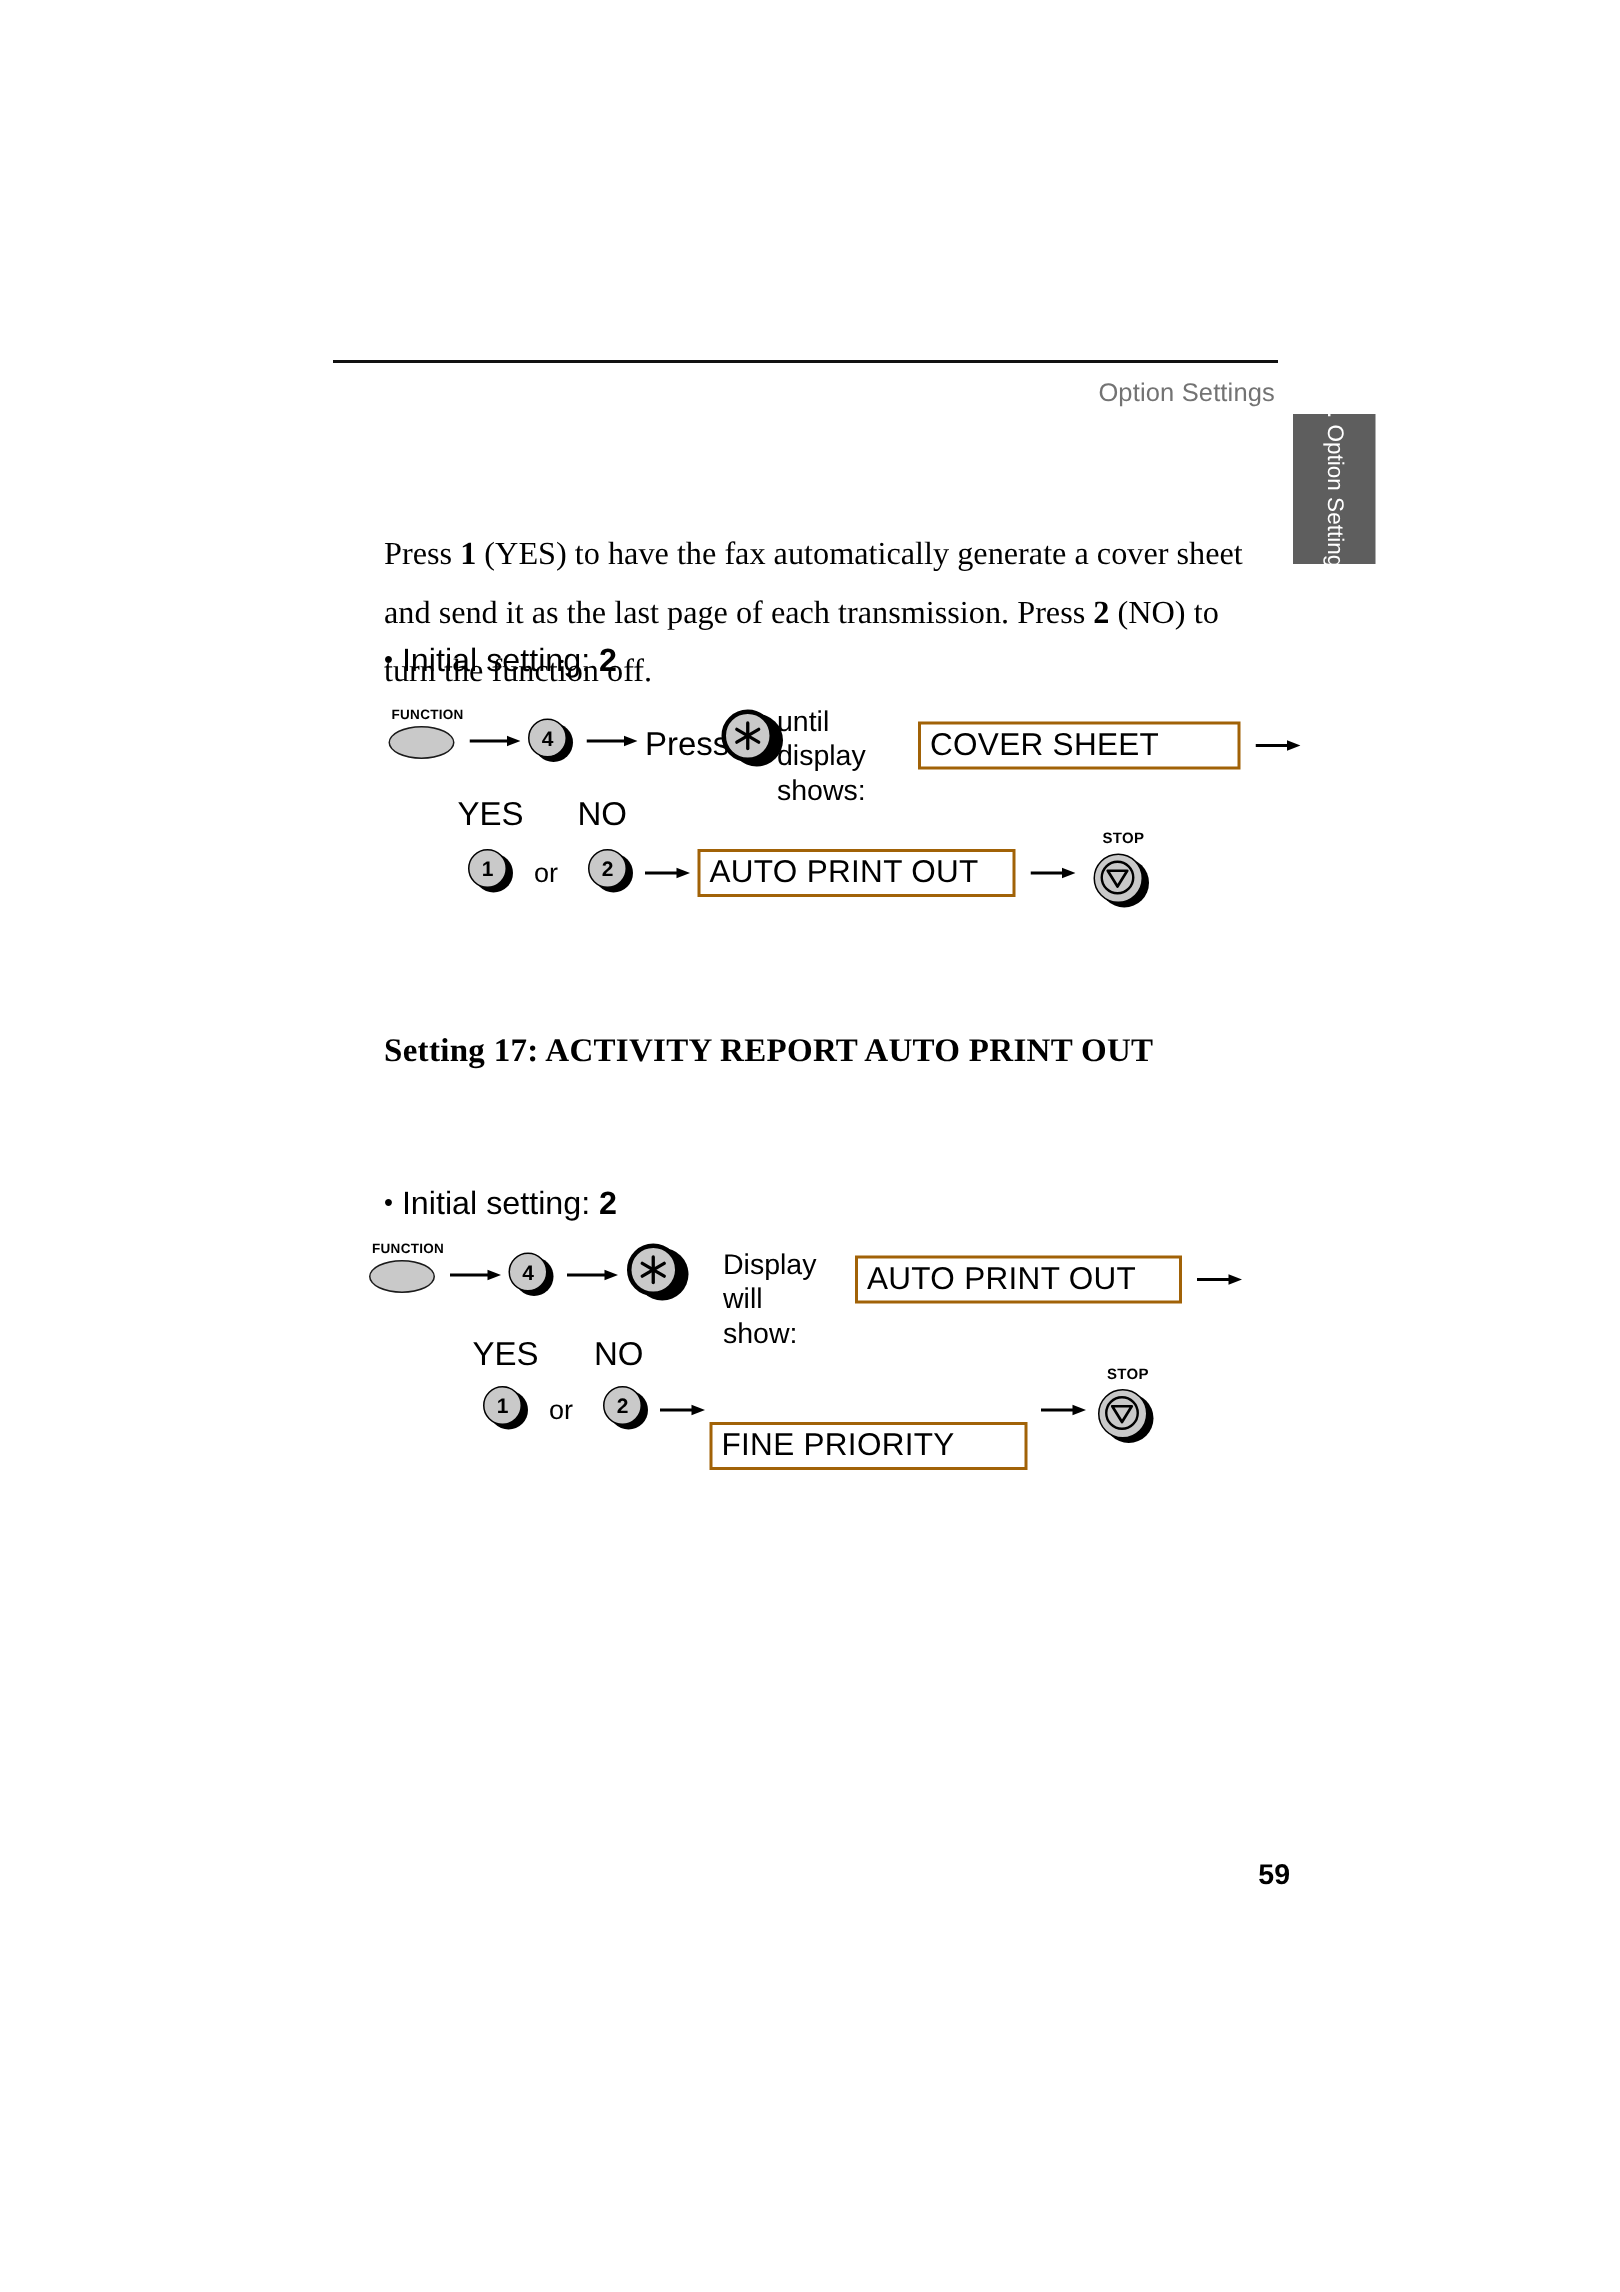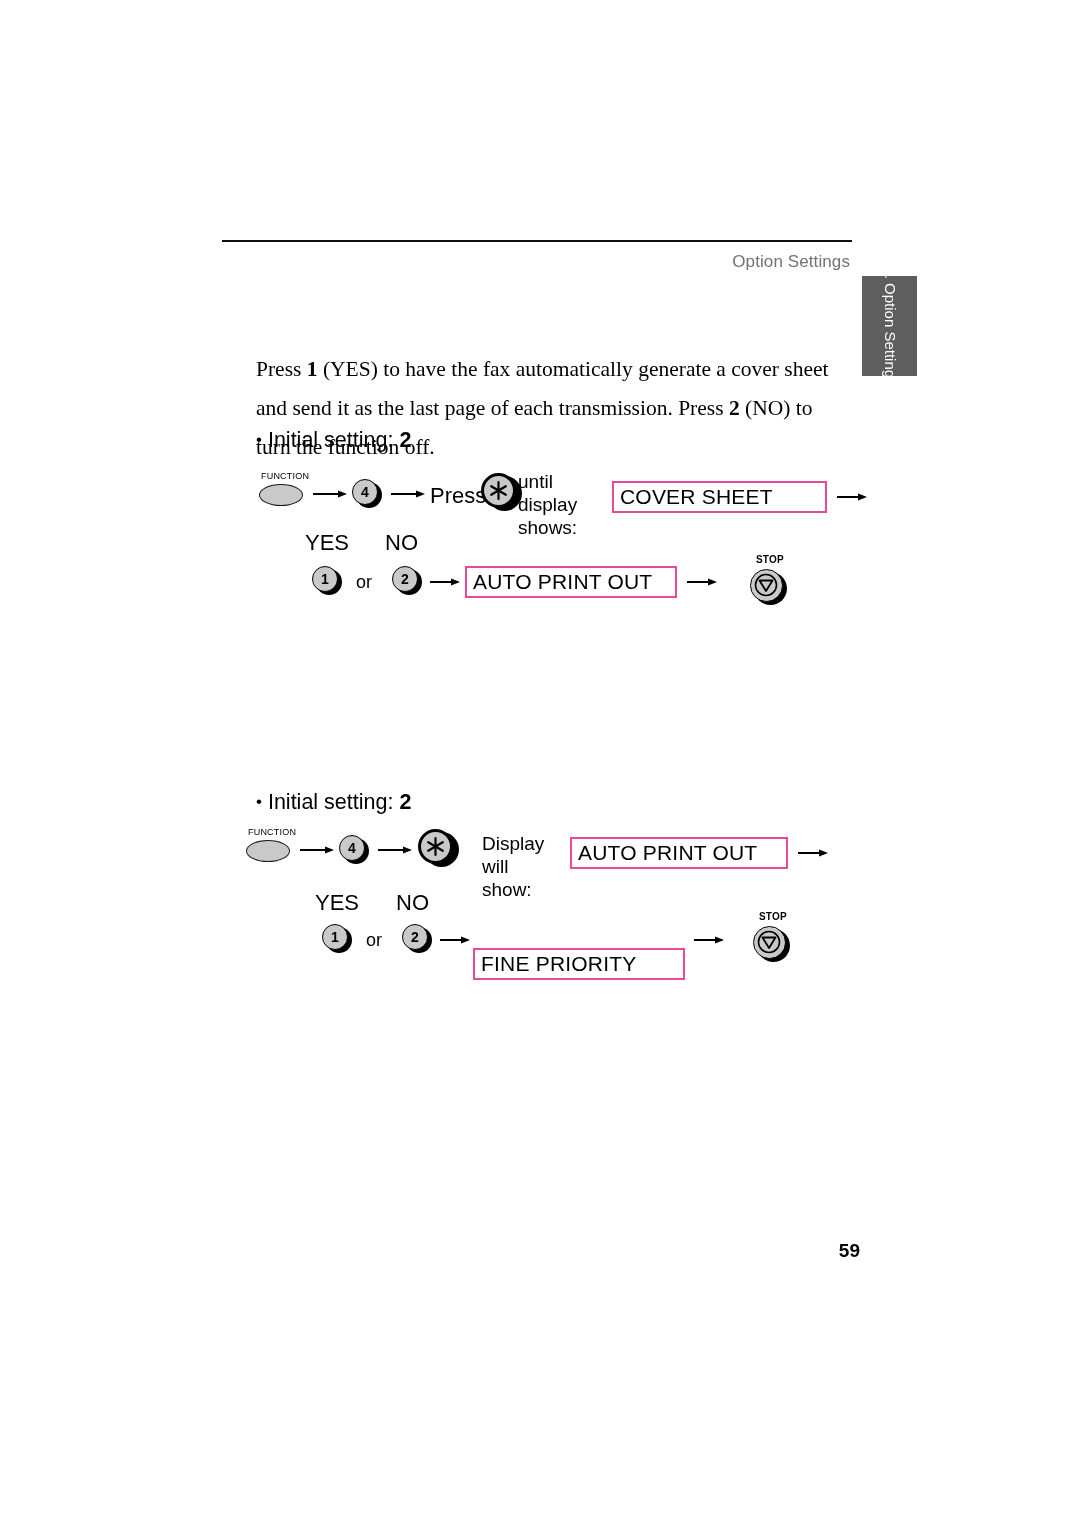--- a/index.html
+++ b/index.html
@@ -104,21 +104,21 @@
     border-radius: 50%;
     background: #c9c9c9;
     border: 1.5px solid #1a1a1a;
     box-sizing: border-box;
   }
   .fn-label {
     position: absolute;
     top: -13px;
     left: 2px;
     font-family: "Liberation Sans", sans-serif;
-    font-weight: normal;
+    font-weight: bold;
     font-size: 9px;
     letter-spacing: 0.2px;
     white-space: nowrap;
   }
 
   .round-btn {
     position: absolute;
     width: 30px;
     height: 30px;
   }
@@ -167,21 +167,20 @@
     background: #c9c9c9;
     border: 3px solid #000;
     box-sizing: border-box;
   }
   .star-btn .face svg { position: absolute; left: 4px; top: 4px; }
 
   .stop-btn {
     position: absolute;
     width: 48px;
     height: 48px;
-    margin-left: 21px;
   }
   .stop-btn .lbl {
     position: absolute;
     top: -2px; left: 7px;
     font-family: "Liberation Sans", sans-serif;
     font-weight: bold;
     font-size: 10px;
     letter-spacing: 0.2px;
   }
   .stop-btn .shadow {
@@ -203,21 +202,21 @@
   .stop-btn .face svg { position: absolute; left: 3px; top: 3px; }
 
   .arrow {
     position: absolute;
     height: 10px;
   }
   .arrow svg { display: block; }
 
   .disp-box {
     position: absolute;
-    border: 2px solid #ec4899;
+    border: 2px solid #a16207;
     background: #fff;
     box-sizing: border-box;
     display: flex;
     align-items: center;
     height: 32px;
   }
   .disp-box span {
     font-family: "Liberation Sans", sans-serif;
     font-size: 21px;
     padding-left: 6px;
@@ -375,20 +374,21 @@
       <div class="shadow"></div>
       <div class="face">
         <svg width="24" height="24" viewBox="0 0 24 24">
           <circle cx="12" cy="12" r="10.5" fill="none" stroke="#000" stroke-width="1.6"></circle>
           <path d="M5.5 7.5 H18.5 L12 18 Z" fill="#c9c9c9" stroke="#000" stroke-width="1.8" stroke-linejoin="round"></path>
         </svg>
       </div>
     </div>
   </div>
 
+  <div class="section-heading" style="top:687px;">Setting 17: ACTIVITY REPORT AUTO PRINT OUT</div>
 
 
   <div class="bullet-line" style="top:790px;">
     <span class="bullet-dot">•</span>
     <span>Initial setting:</span>
     <b class="num">2</b>
   </div>
 
   <div class="diagram">
 

